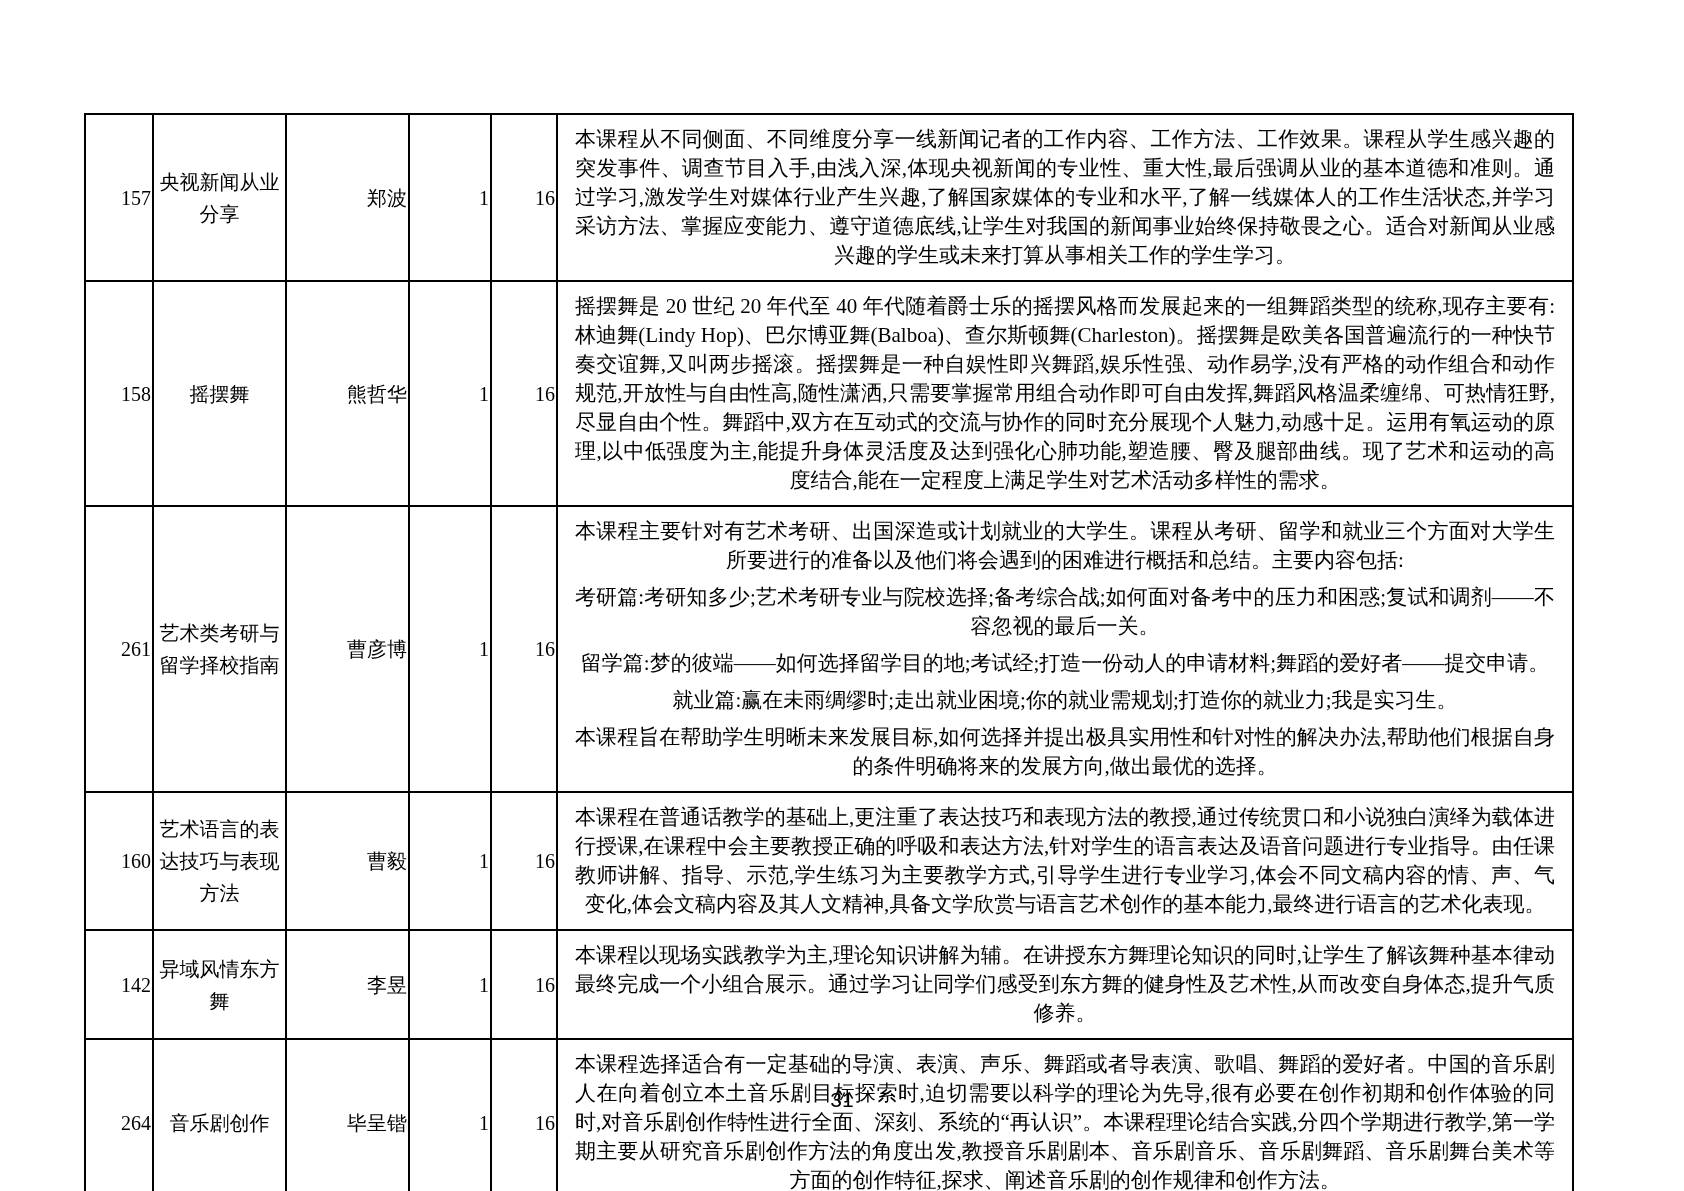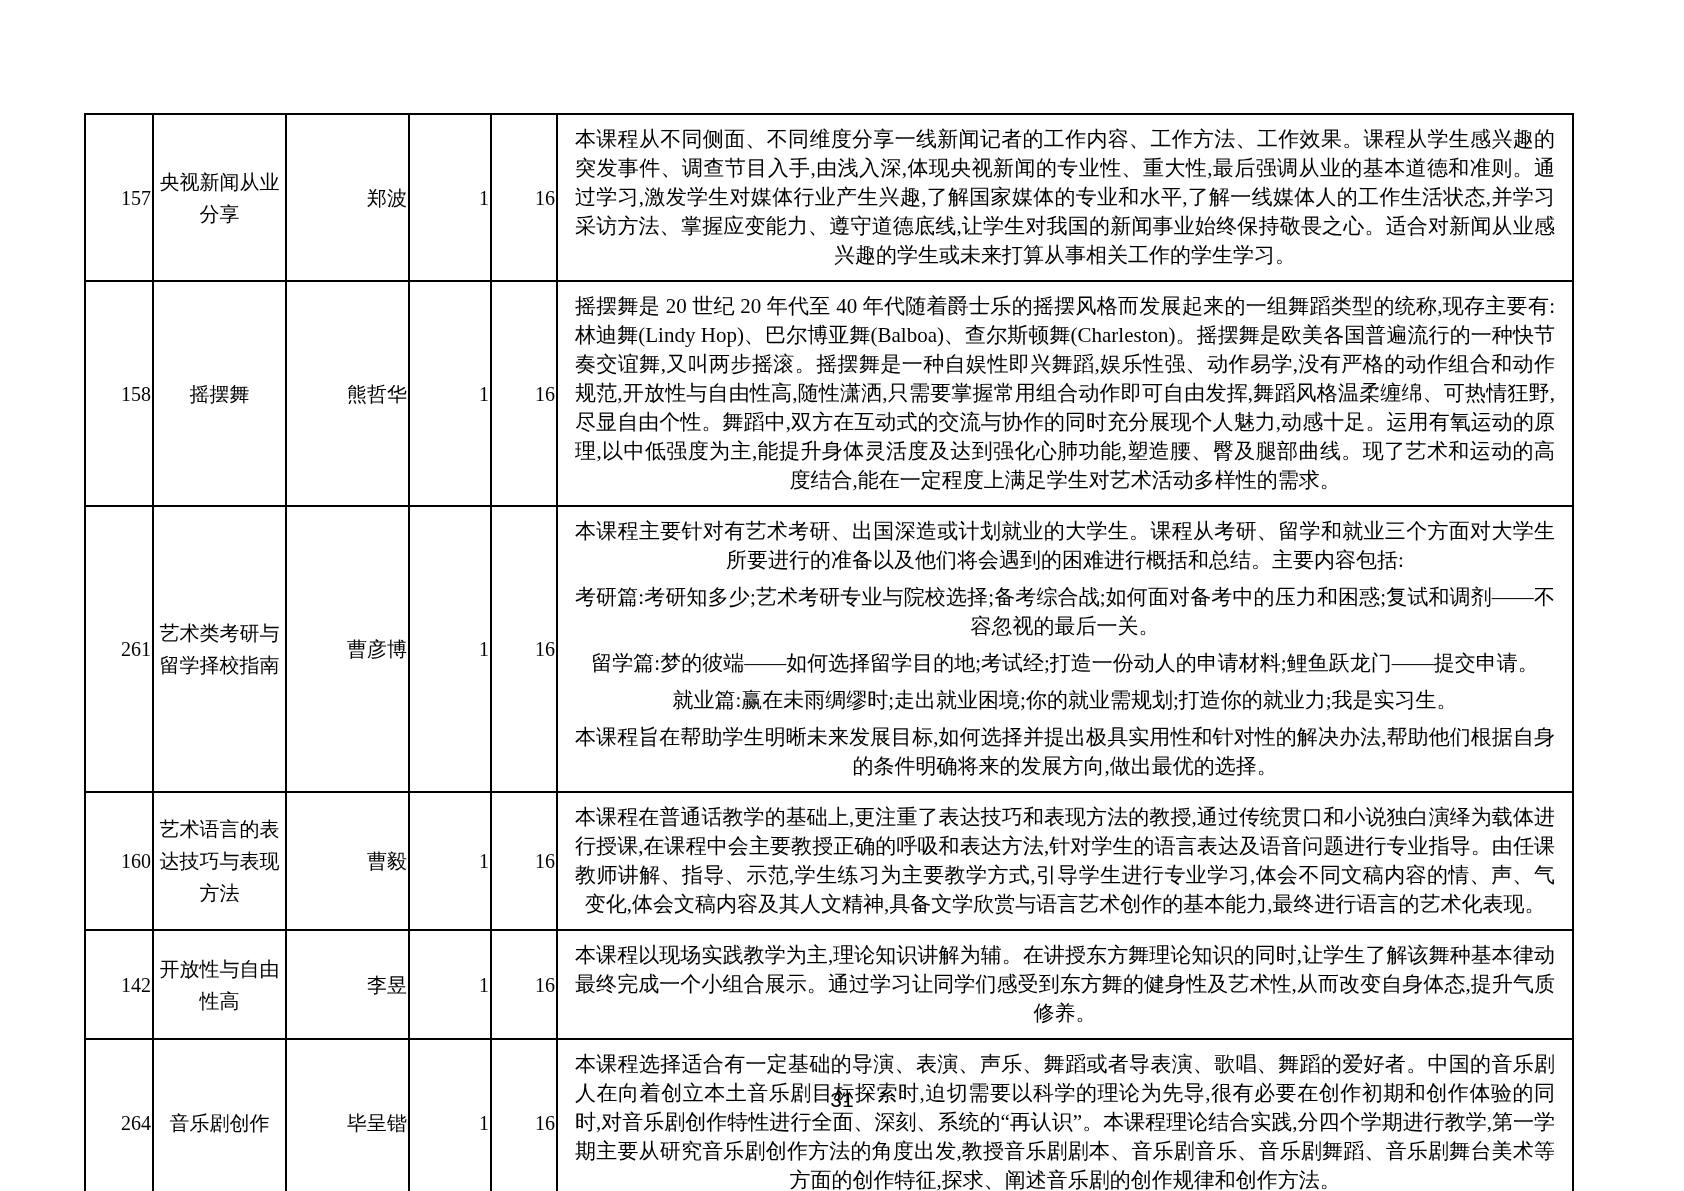--- a/index.html
+++ b/index.html
@@ -112,40 +112,40 @@
 
       <tr class="r159">
         <td class="c-no">261</td>
         <td class="c-name">艺术类考研与留学择校指南</td>
         <td class="c-teacher">曹彦博</td>
         <td class="c-credit">1</td>
         <td class="c-hours">16</td>
         <td class="c-desc">
           <p>本课程主要针对有艺术考研、出国深造或计划就业的大学生。课程从考研、留学和就业三个方面对大学生所要进行的准备以及他们将会遇到的困难进行概括和总结。主要内容包括:</p>
           <p>考研篇:考研知多少;艺术考研专业与院校选择;备考综合战;如何面对备考中的压力和困惑;复试和调剂——不容忽视的最后一关。</p>
-          <p>留学篇:梦的彼端——如何选择留学目的地;考试经;打造一份动人的申请材料;鲤鱼跃龙门——提交申请。</p>
+          <p>留学篇:梦的彼端——如何选择留学目的地;考试经;打造一份动人的申请材料;舞蹈的爱好者——提交申请。</p>
           <p>就业篇:赢在未雨绸缪时;走出就业困境;你的就业需规划;打造你的就业力;我是实习生。</p>
           <p>本课程旨在帮助学生明晰未来发展目标,如何选择并提出极具实用性和针对性的解决办法,帮助他们根据自身的条件明确将来的发展方向,做出最优的选择。</p>
         </td>
       </tr>
 
       <tr class="r160">
         <td class="c-no">160</td>
         <td class="c-name">艺术语言的表达技巧与表现方法</td>
         <td class="c-teacher">曹毅</td>
         <td class="c-credit">1</td>
         <td class="c-hours">16</td>
         <td class="c-desc">
           <p>本课程在普通话教学的基础上,更注重了表达技巧和表现方法的教授,通过传统贯口和小说独白演绎为载体进行授课,在课程中会主要教授正确的呼吸和表达方法,针对学生的语言表达及语音问题进行专业指导。由任课教师讲解、指导、示范,学生练习为主要教学方式,引导学生进行专业学习,体会不同文稿内容的情、声、气变化,体会文稿内容及其人文精神,具备文学欣赏与语言艺术创作的基本能力,最终进行语言的艺术化表现。</p>
         </td>
       </tr>
 
       <tr class="r161">
         <td class="c-no">142</td>
-        <td class="c-name">开放性与自由性高</td>
+        <td class="c-name">异域风情东方舞</td>
         <td class="c-teacher">李昱</td>
         <td class="c-credit">1</td>
         <td class="c-hours">16</td>
         <td class="c-desc">
           <p>本课程以现场实践教学为主,理论知识讲解为辅。在讲授东方舞理论知识的同时,让学生了解该舞种基本律动最终完成一个小组合展示。通过学习让同学们感受到东方舞的健身性及艺术性,从而改变自身体态,提升气质修养。</p>
         </td>
       </tr>
 
       <tr class="r162">
         <td class="c-no">264</td>

